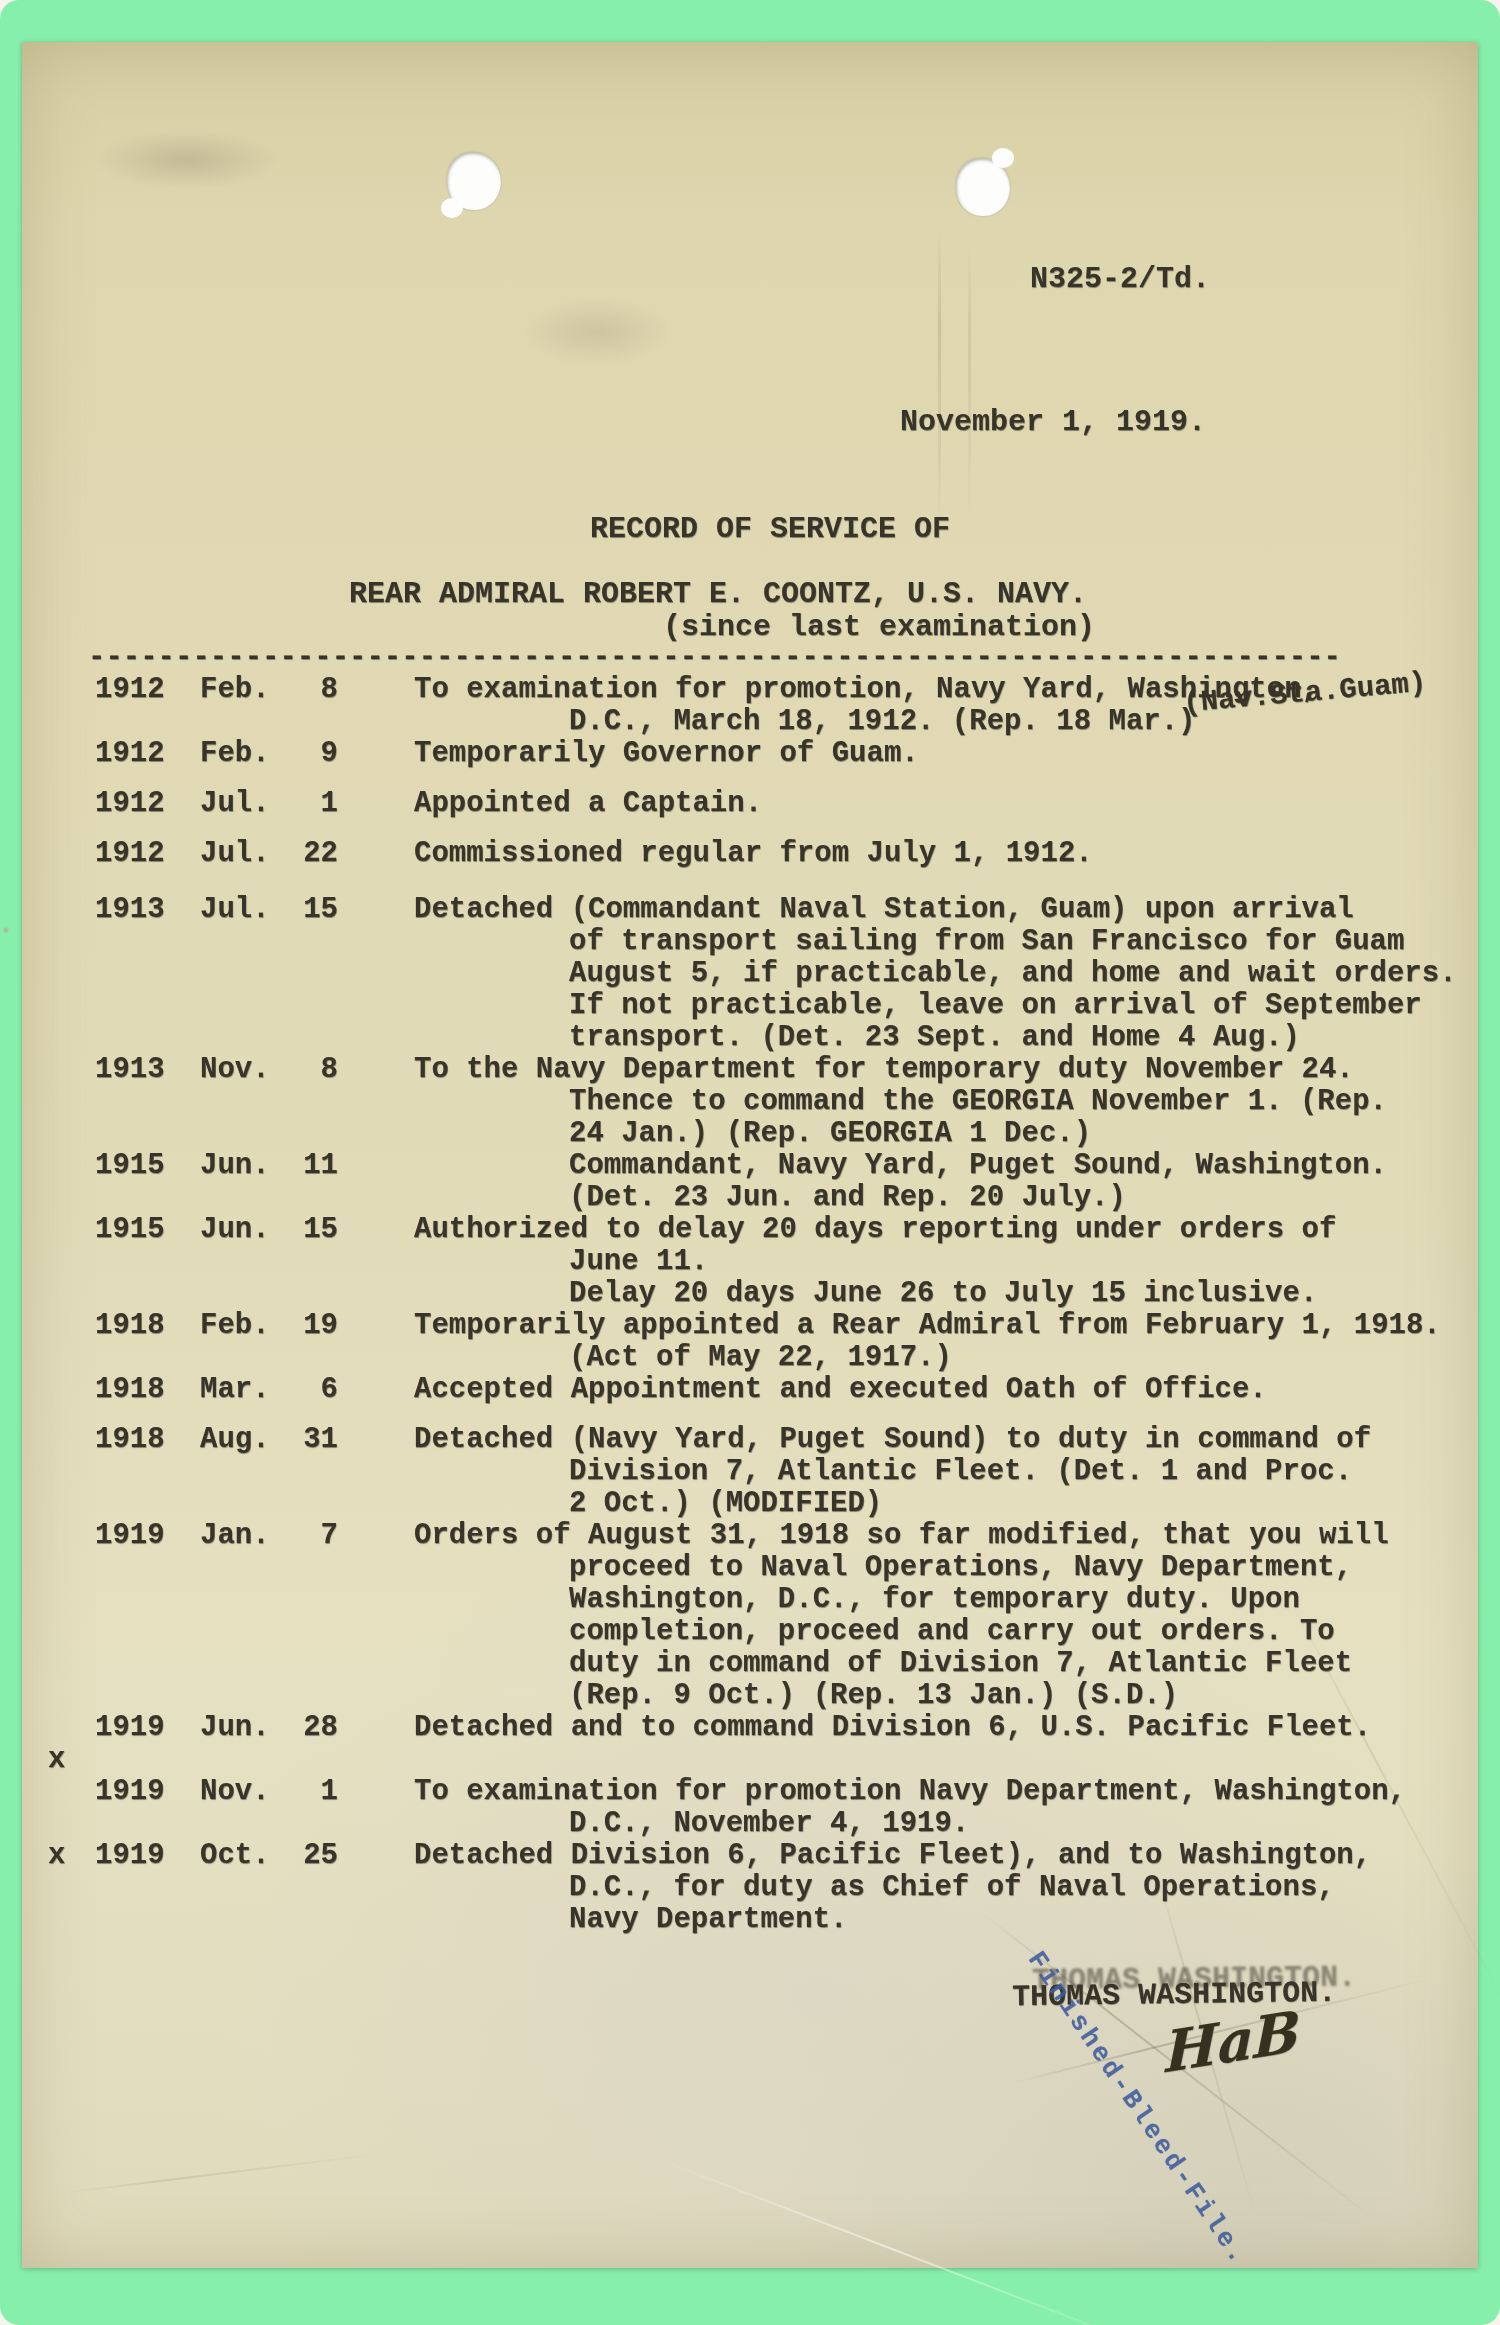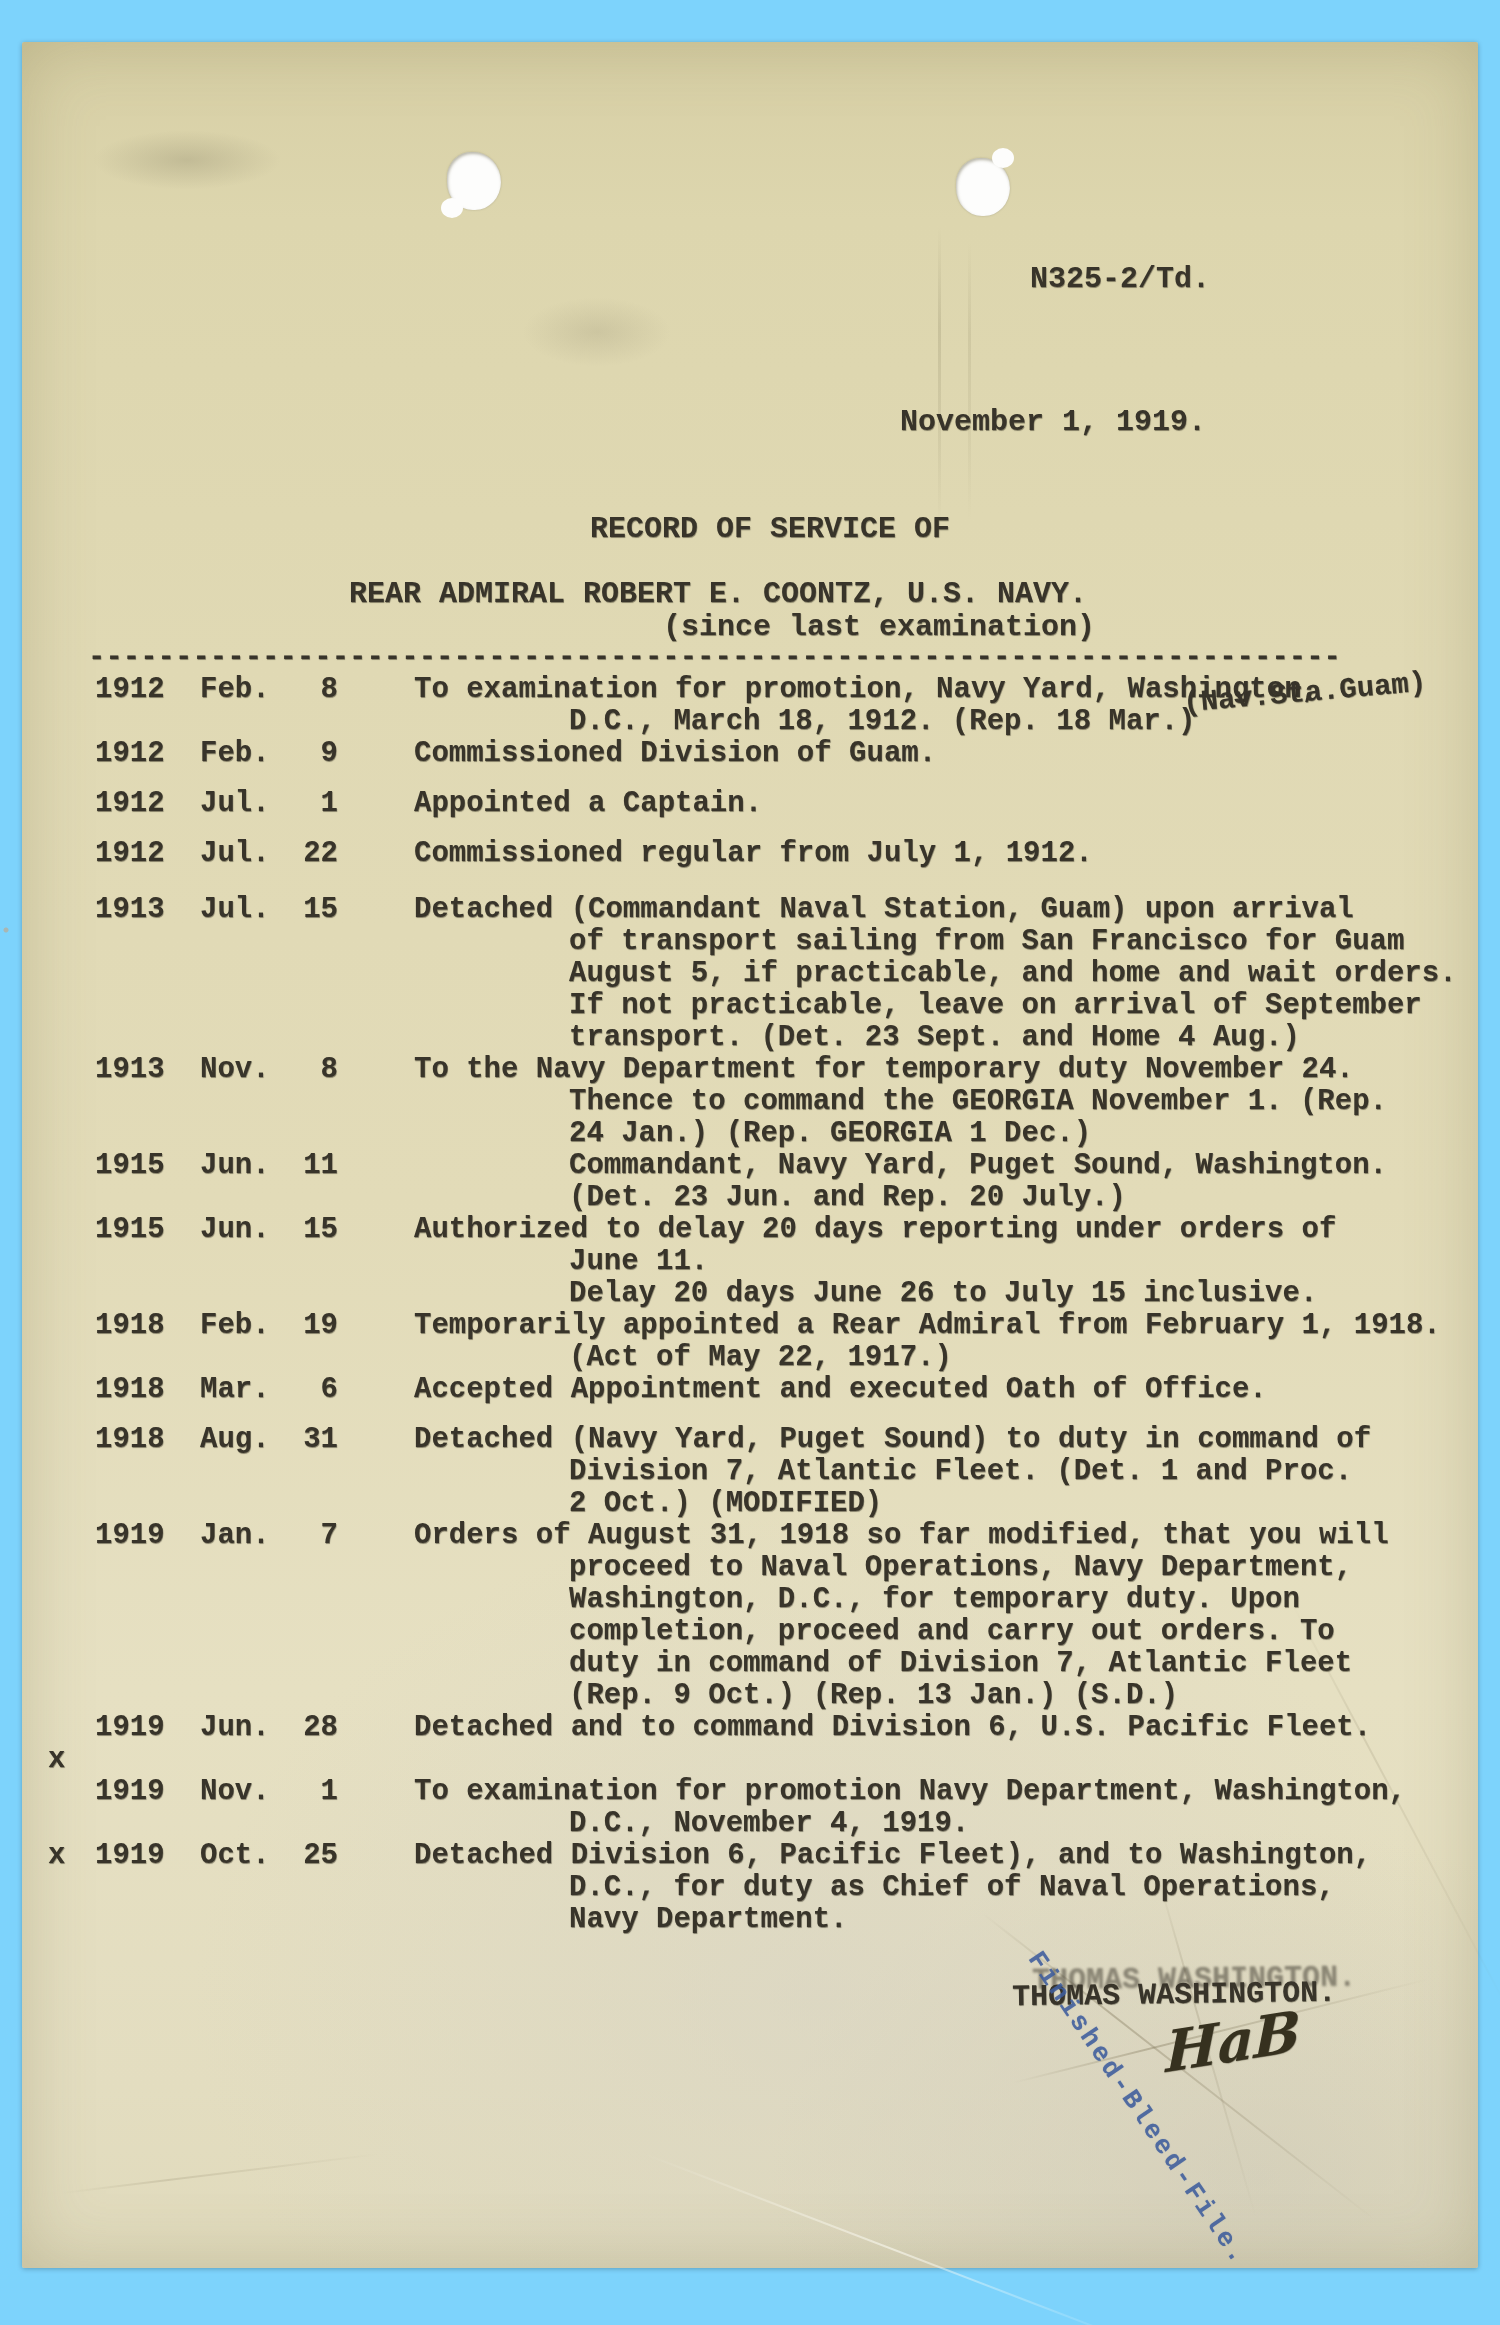--- a/index.html
+++ b/index.html
@@ -1,17 +1,17 @@
 <!DOCTYPE html>
 <html><head>
 <meta charset="utf-8">
 <style>
   html,body{margin:0;padding:0;background:#f6f4ee;}
   #stage{position:relative;width:1500px;height:2325px;overflow:hidden;
-         font-family:"Liberation Mono",monospace;background:#7dd3fc;}
+         font-family:"Liberation Mono",monospace;background:#86efac;border-radius:19px;}
   
   #stage::before{content:"";position:absolute;inset:0;
      background:radial-gradient(circle at 6px 930px, rgba(180,175,160,.8) 2px, transparent 3px),
                 radial-gradient(circle at 40px 120px, rgba(190,185,170,.5) 2px, transparent 3px);}
   #paper{position:absolute;left:22px;top:42px;width:1456px;height:2226px;
      background:
        radial-gradient(ellipse 900px 700px at 55% 88%, rgba(215,211,196,.55), transparent 70%),
        radial-gradient(ellipse 700px 500px at 85% 96%, rgba(200,196,180,.5), transparent 70%),
        linear-gradient(180deg,#d7cfa5 0%,#ddd6ae 8%,#e0d9b4 28%,#e2dbb8 52%,#e6e0c2 74%,#e3ddc0 92%,#e0dabc 100%);
      box-shadow: inset 0 0 70px rgba(120,110,70,.28), 0 1px 5px rgba(0,0,0,.25);
@@ -99,21 +99,21 @@
             <div class="cont">D.C., March 18, 1912.  (Rep. 18 Mar.)</div>
           </div>
         </div>
         <div class="entry">
           <div class="marker"></div>
           <div class="year">1912</div>
           <div class="month">Feb.</div>
           <div class="day">9</div>
           <div class="gap"></div>
           <div class="desc">
-            <div>Commissioned Division of Guam.</div>
+            <div>Temporarily Governor of Guam.</div>
           </div>
         </div>
         <div class="entry" style="margin-top: 18px;">
           <div class="marker"></div>
           <div class="year">1912</div>
           <div class="month">Jul.</div>
           <div class="day">1</div>
           <div class="gap"></div>
           <div class="desc">
             <div>Appointed a Captain.</div>

